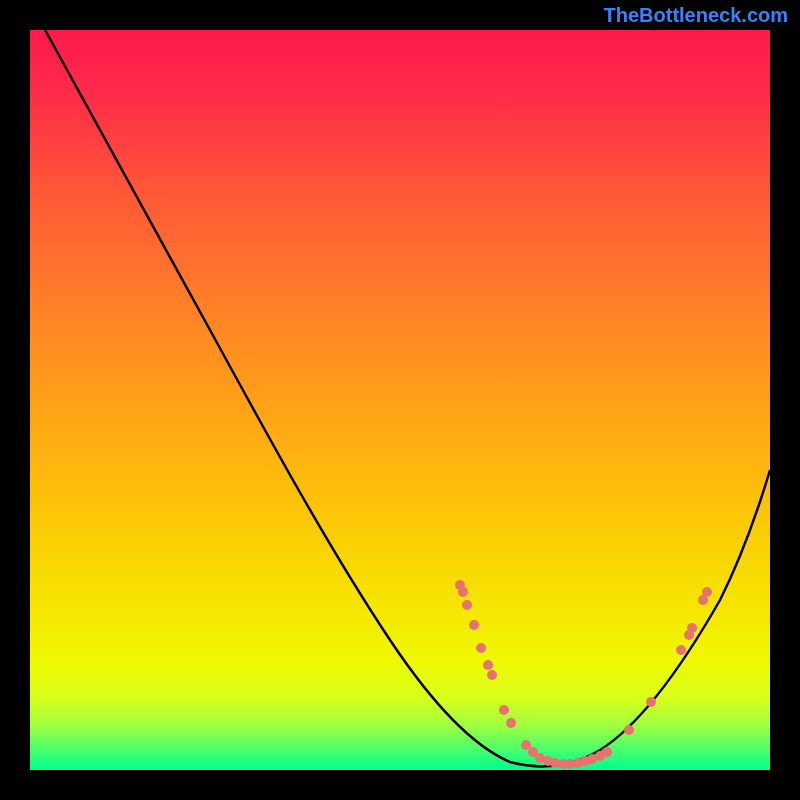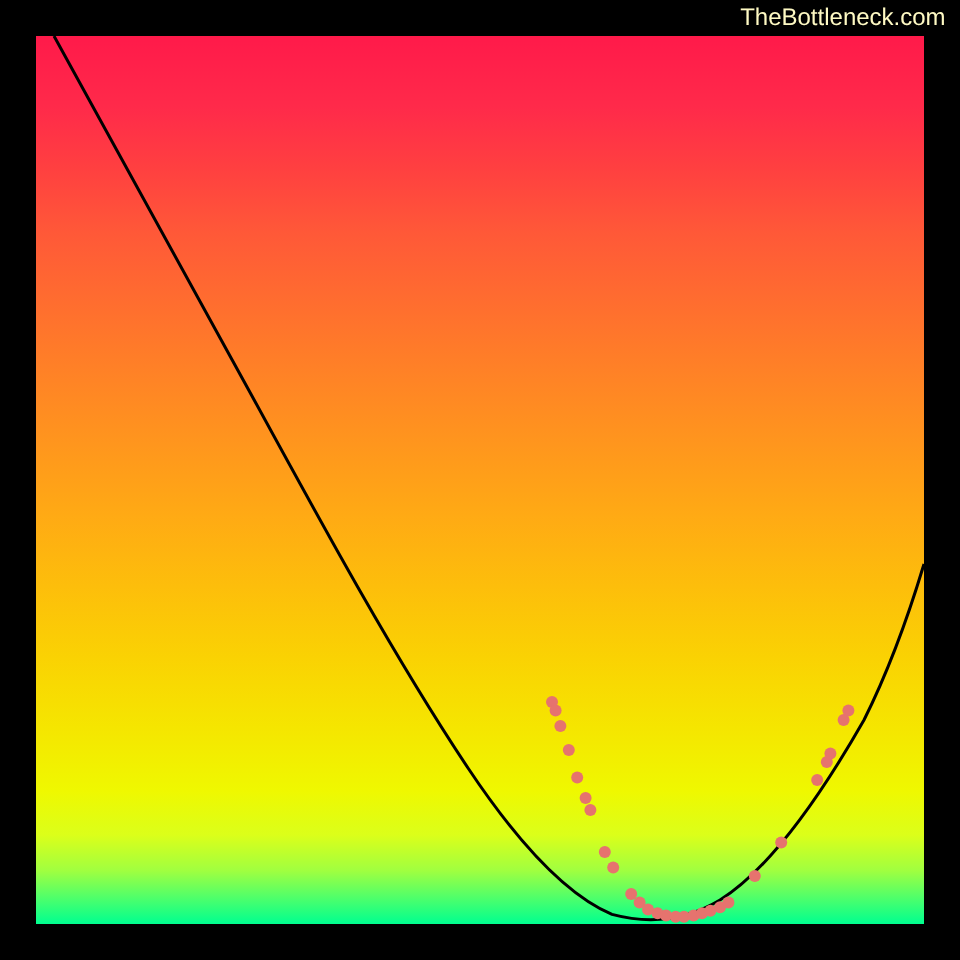--- a/index.html
+++ b/index.html
@@ -11,23 +11,23 @@
       width: 800px;
       height: 800px;
       background: #000;
       position: relative;
       font-family: Arial, sans-serif;
     }
     .watermark {
       position: absolute;
       top: 4px;
       right: 12px;
-      color: #fef9c3;
+      color: #3b82f6;
       font-size: 20px;
-      font-weight: normal;
+      font-weight: bold;
       z-index: 10;
     }
     .chart-area {
       position: absolute;
       top: 30px;
       left: 30px;
       width: 740px;
       height: 740px;
       background: linear-gradient(to bottom,
         #ff1a4a 0%,

